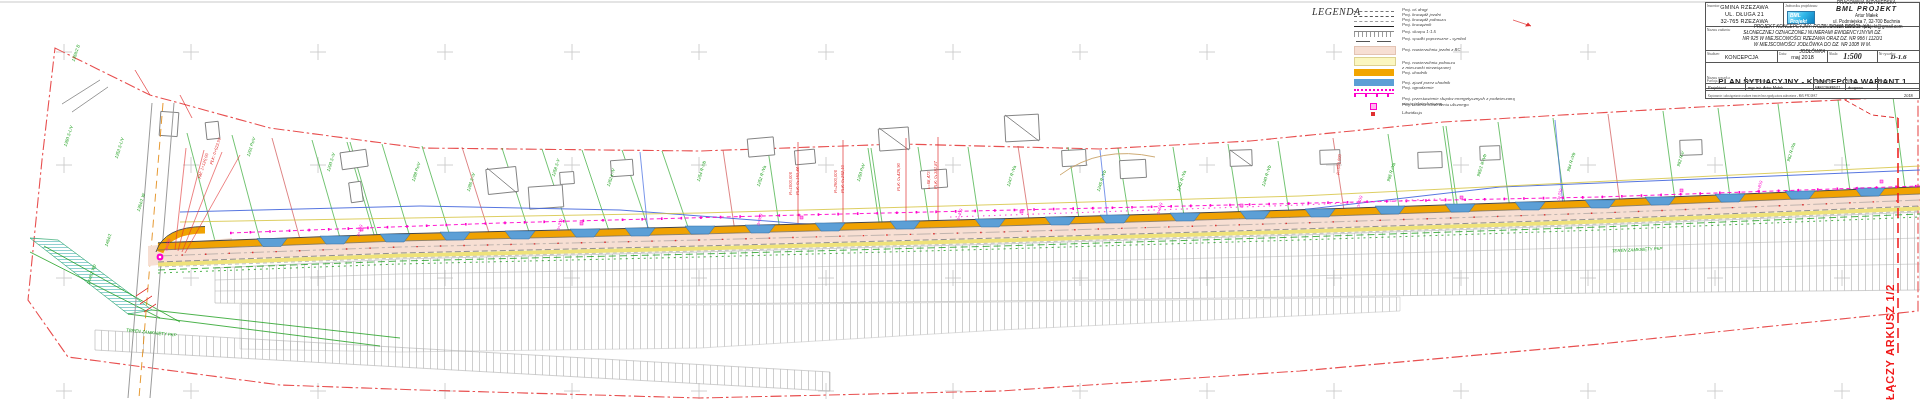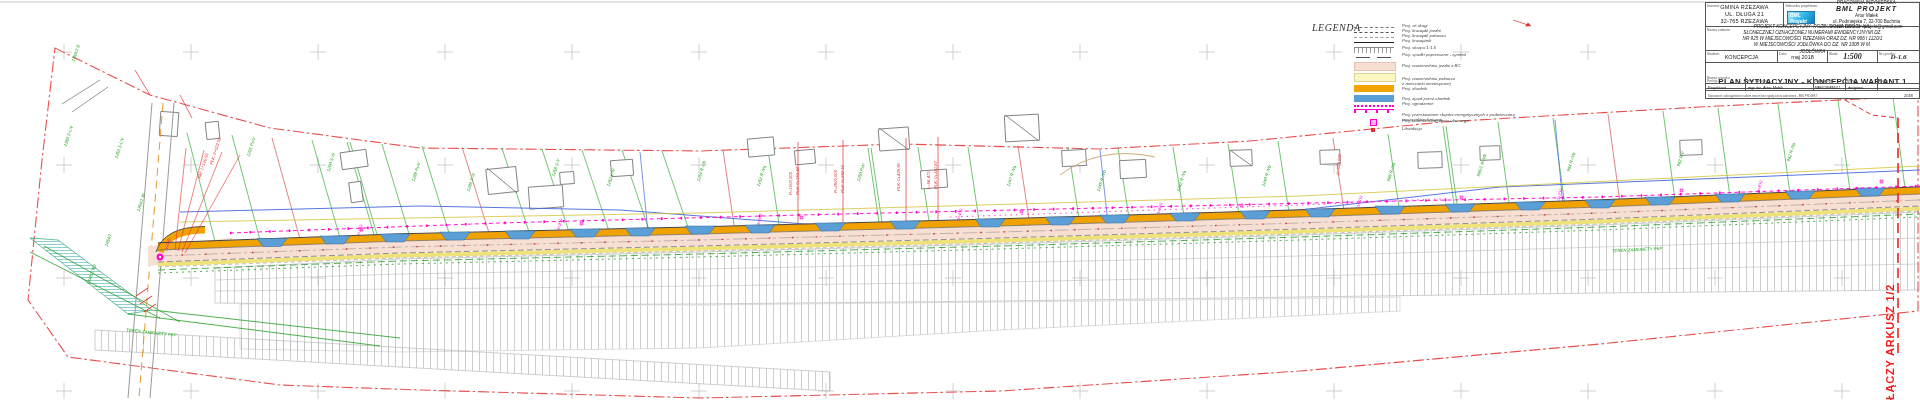--- a/index.html
+++ b/index.html
@@ -4,21 +4,21 @@
 <style>
   html,body{margin:0;padding:0;background:#fff}
   .sheet{position:relative;width:1920px;height:414px;background:#fff;overflow:hidden;
          font-family:"Liberation Sans",sans-serif;}
   svg{position:absolute;left:0;top:0}
   
   .lbl{position:absolute;font:italic 7px "Liberation Sans",sans-serif;transform-origin:0 100%;
        white-space:nowrap;pointer-events:none;line-height:1}
   .g{color:#1FA01F}.m{color:#FF00CC}.r{color:#E03030}
   
-  .legend{position:absolute;left:1308px;top:20px;width:230px;height:118px}
+  .legend{position:absolute;left:1308px;top:4px;width:230px;height:118px}
   .legend .ltitle{position:absolute;left:4px;top:2px;font:italic 10px "Liberation Serif",serif;color:#333;letter-spacing:.5px}
   .lrow{position:absolute;left:0;height:10px}
   .samp{position:absolute;left:46px;width:40px;top:0}
   .ltxt{position:absolute;left:94px;top:-3px;width:230px;font:italic 7px "Liberation Sans",sans-serif;
         color:#444;transform:scale(.62);transform-origin:0 50%;white-space:pre-line;line-height:1.15}
   .s-axis{border-top:1px dashed #777;height:0;margin-top:2px}
   .s-edge{border-top:1px dashed #555;height:0;margin-top:2px}
   .s-shldr{border-top:1px dashed #9a9a9a;height:0;margin-top:2px}
   .s-curb{border-top:1.6px solid #222;height:0;margin-top:2px}
   .s-slope{height:5px;border-top:1px solid #888;

